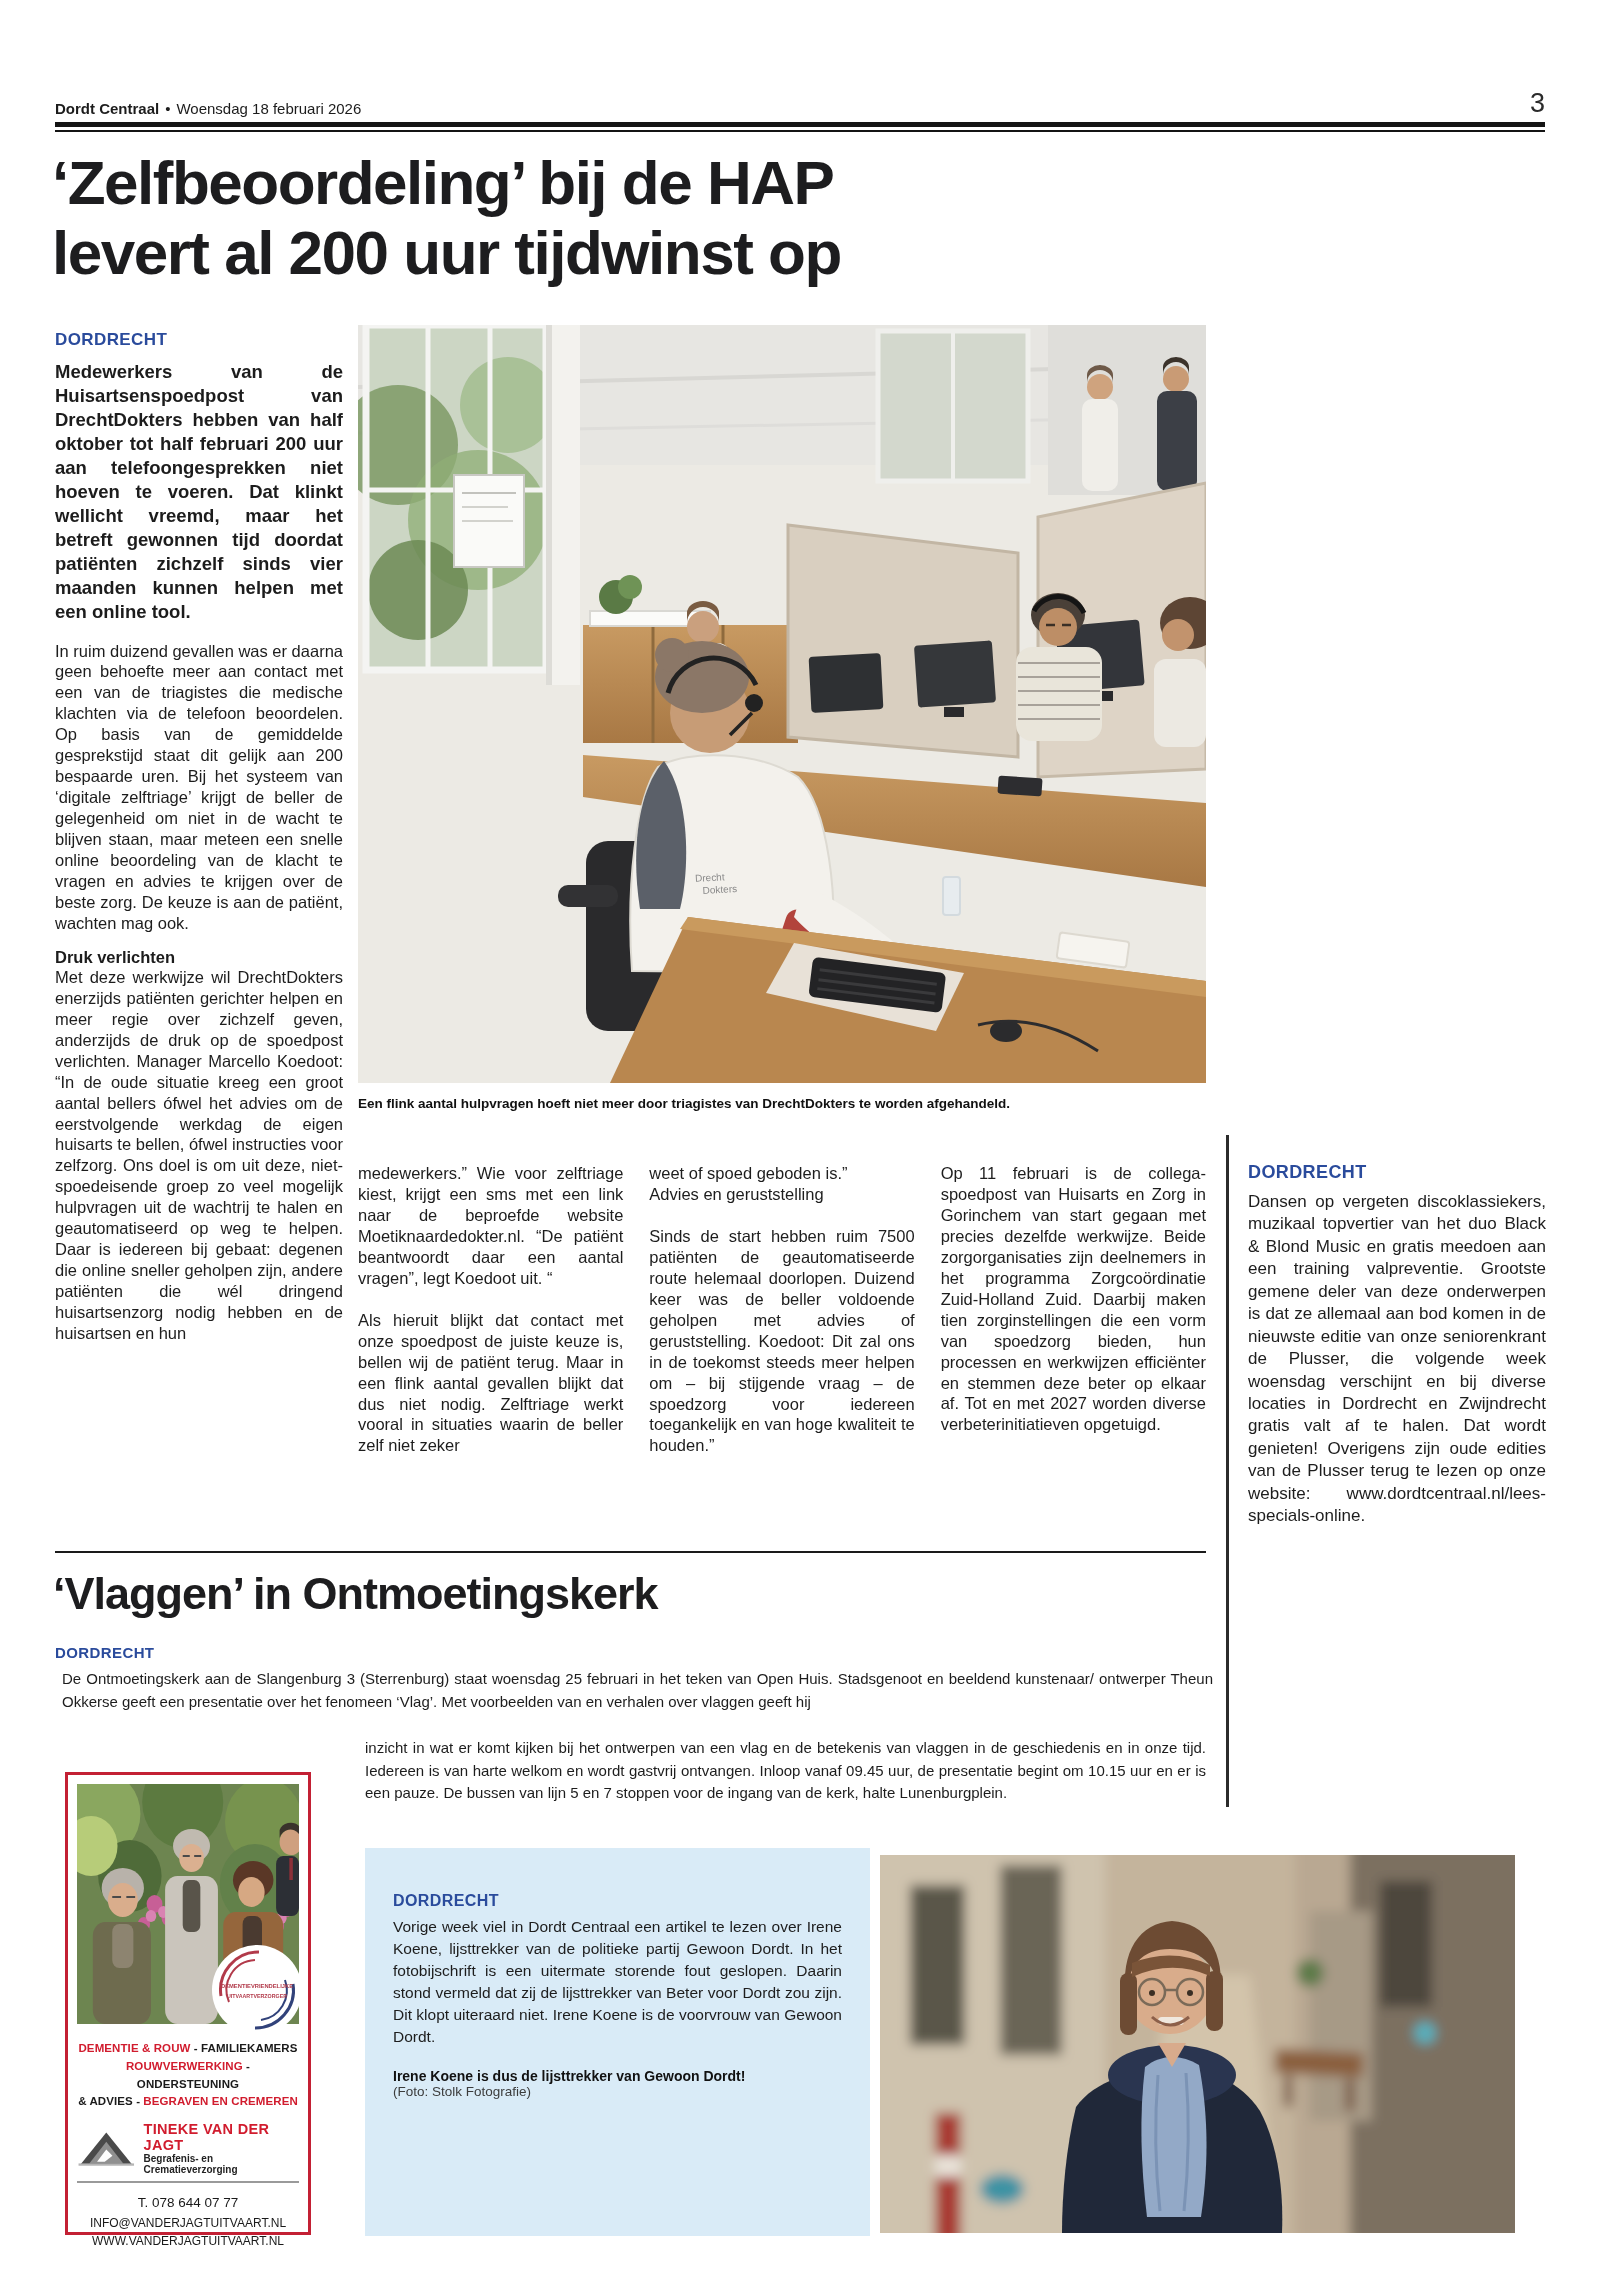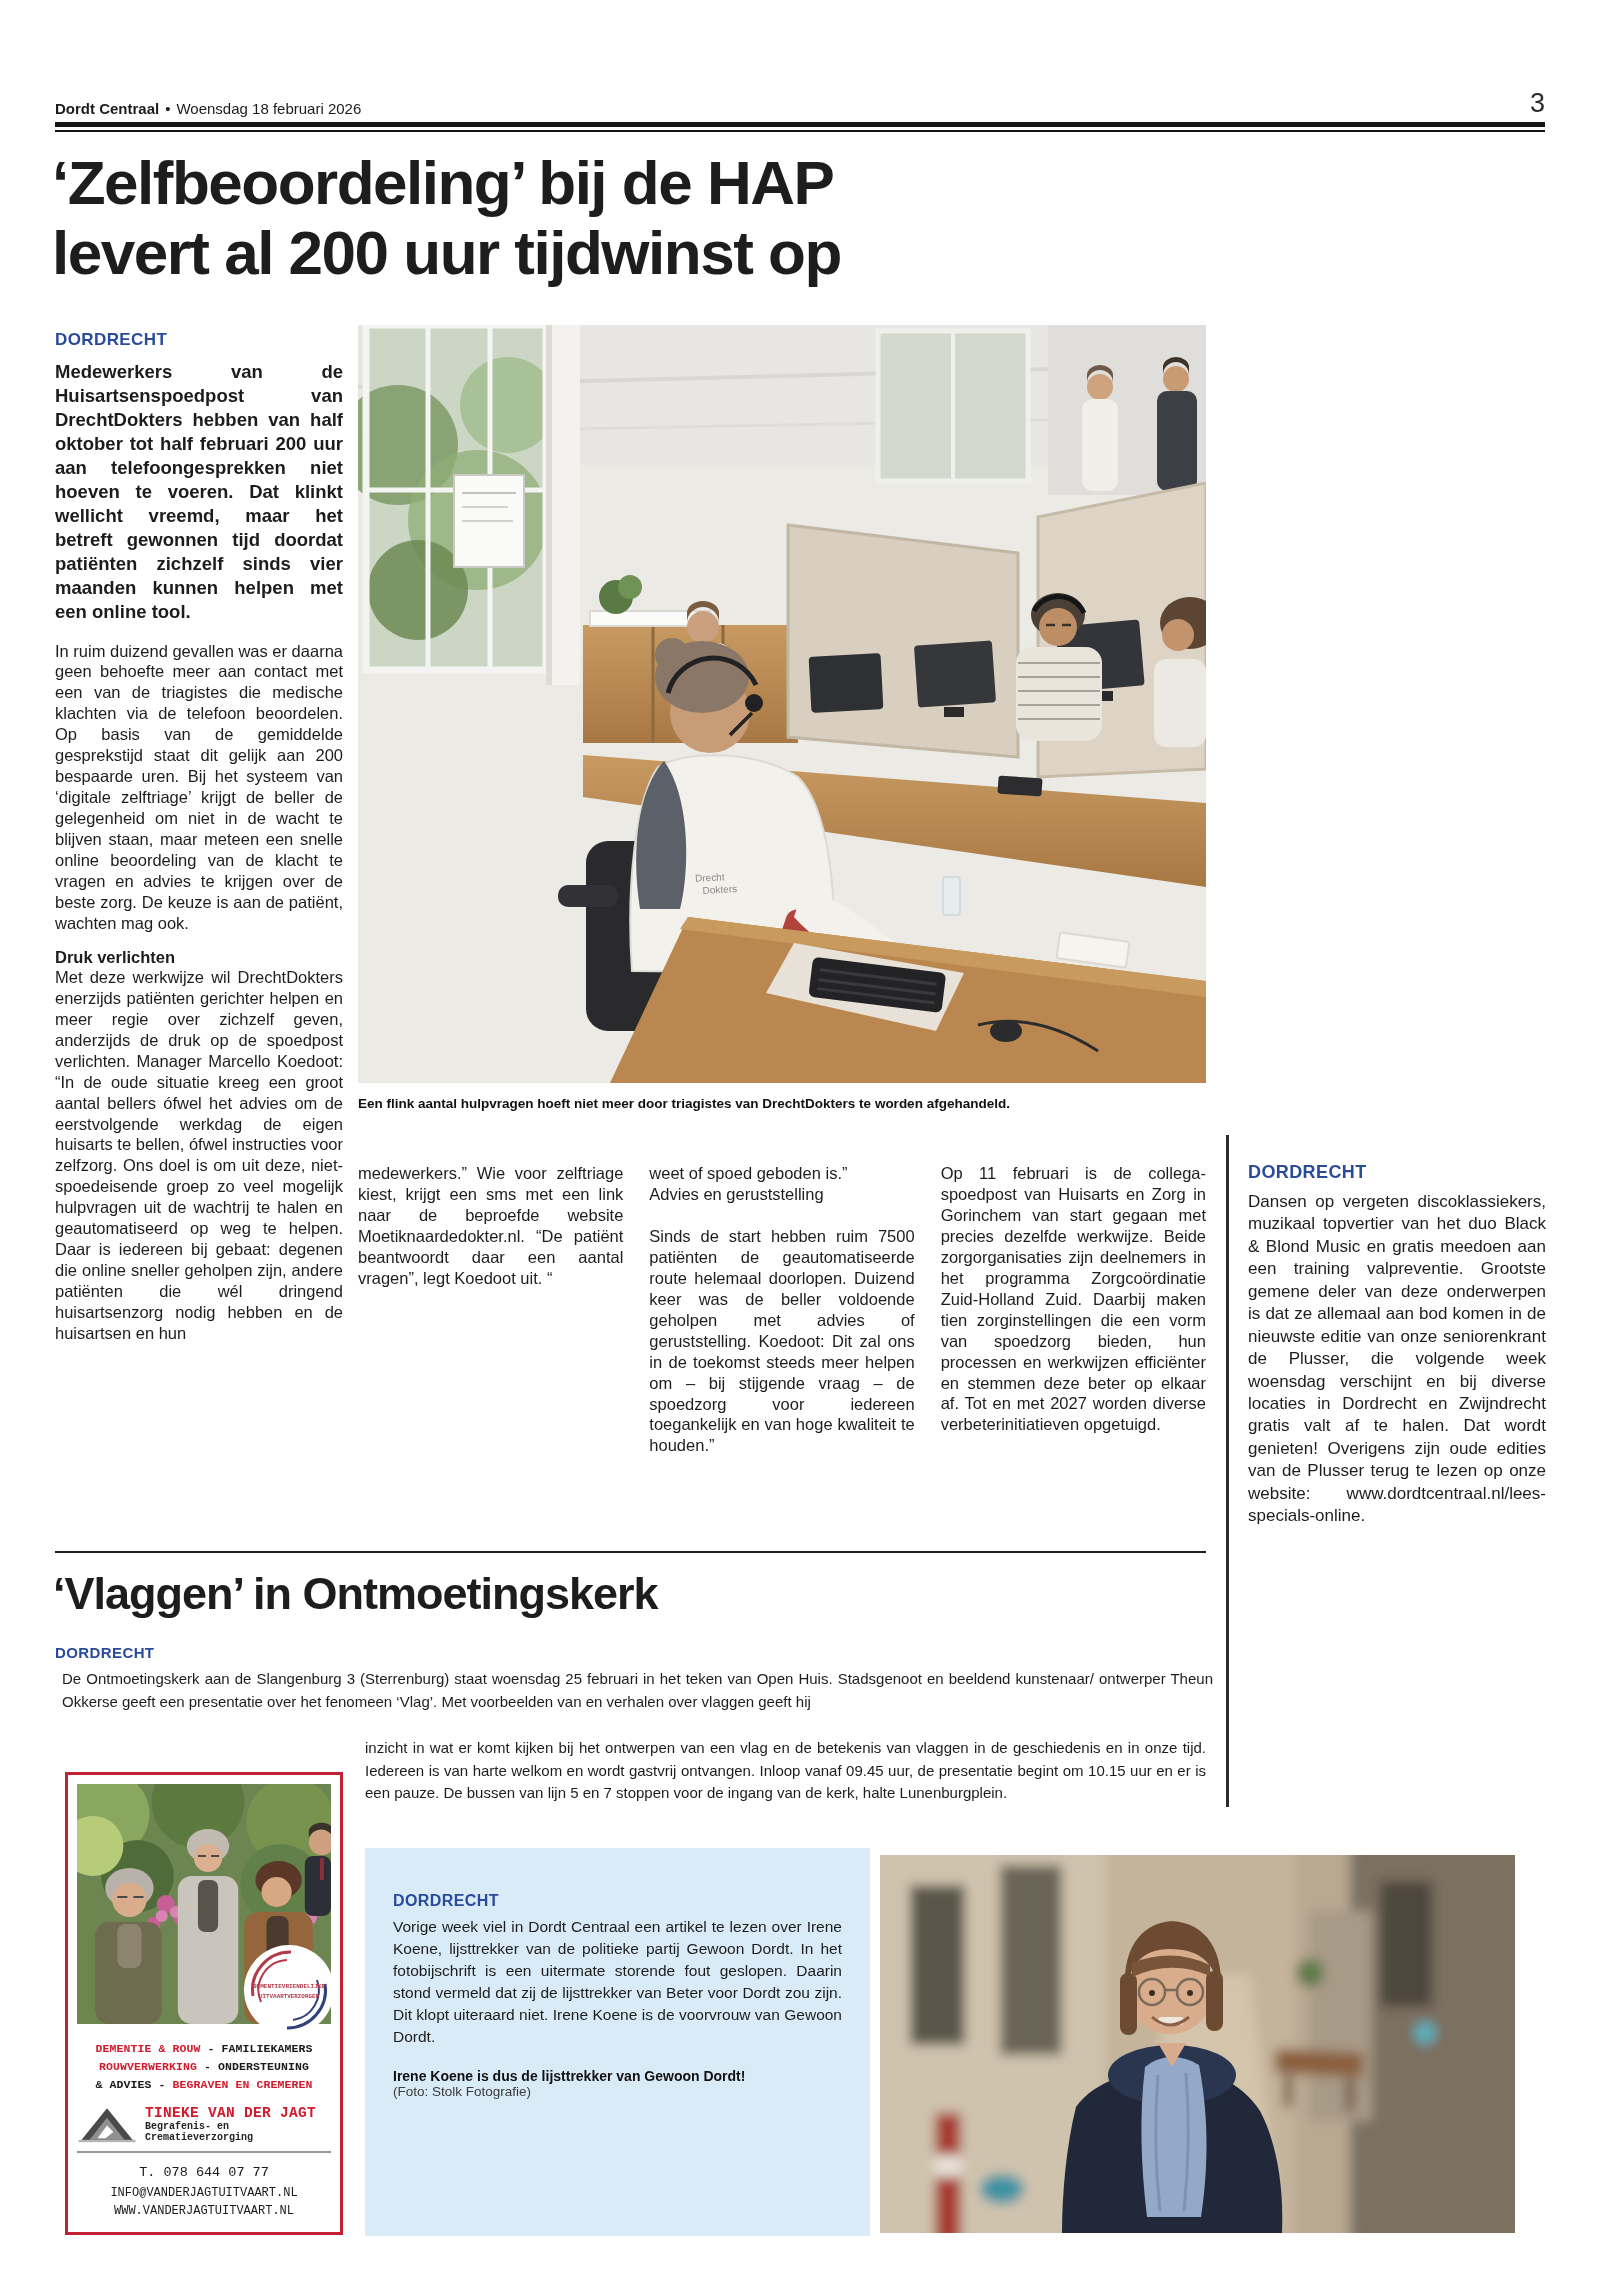--- a/index.html
+++ b/index.html
@@ -48,22 +48,22 @@
   
   .section-rule{left:55px;top:1551px;width:1151px;height:2px;background:#1a1a1a;}
   .vlaggen-headline{left:53px;top:1568px;width:1150px;font-size:45px;font-weight:800;
     letter-spacing:-1px;color:#1d1d1f;}
   .vlaggen-dateline{left:55px;top:1644px;font-size:15px;}
   .vlaggen-intro{left:62px;top:1668px;width:1151px;font-size:15px;line-height:1.5;
     text-align:justify;color:#1d1d1d;}
   .vlaggen-rest{left:365px;top:1737px;width:841px;font-size:15px;line-height:1.5;
     text-align:justify;color:#1d1d1d;}
   
-  .ad-box{left:65px;top:1772px;width:278px;height:463px;border:3px solid #c32034;
-    box-sizing:border-box;padding:9px;background:#fff;font-family:Liberation Mono, monospace;}
+  .ad-box{left:65px;top:1772px;width:246px;height:463px;border:3px solid #c32034;
+    box-sizing:border-box;padding:9px;background:#fff;}
   .ad-photo{position:relative;width:100%;height:240px;background:#6d8550;}
   .ad-photo svg{display:block;width:100%;height:100%;}
   .ad-badge{position:absolute;right:-4px;bottom:-12px;width:92px;height:92px;}
   .ad-services{margin-top:16px;text-align:center;font-size:11.5px;font-weight:bold;
     line-height:1.55;color:#1a1a1a;letter-spacing:.1px;}
   .ad-red{color:#d11c2e;}
   .ad-logo-row{margin-top:10px;display:flex;align-items:center;justify-content:center;gap:8px;
     padding-bottom:6px;border-bottom:2px solid #9a9a9a;}
   .ad-brand{color:#d11c2e;font-weight:bold;font-size:14.5px;letter-spacing:.3px;}
   .ad-brand-sub{color:#222;font-weight:bold;font-size:10px;}
@@ -228,20 +228,21 @@
       <rect x="585" y="552" width="17" height="38" rx="3" fill="#e7edf2" opacity=".85" stroke="#cfd8de" stroke-width="2"></rect>
       <rect x="700" y="612" width="70" height="26" rx="3" fill="#f6f4ef" transform="rotate(8 735 625)" stroke="#ddd9d0" stroke-width="2"></rect>
       <path d="M620 700 C660 690 700 700 740 726" stroke="#2c2c2e" stroke-width="3" fill="none"></path>
     </svg>
   </div>
   <div class="abs photo-caption">Een flink aantal hulpvragen hoeft niet meer door triagistes van DrechtDokters te worden afgehandeld.</div>
 
   <div class="abs cols-row">
     <div class="col">
       <div class="bodytext">medewerkers.” Wie voor zelftriage kiest, krijgt een sms met een link naar de beproefde website Moetiknaardedokter.nl. “De patiënt beantwoordt daar een aantal vragen”, legt Koedoot uit. “</div>
+      <div class="bodytext">Als hieruit blijkt dat contact met onze spoedpost de juiste keuze is, bellen wij de patiënt terug. Maar in een flink aantal gevallen blijkt dat dus niet nodig. Zelftriage werkt vooral in situaties waarin de beller zelf niet zeker</div>
     </div>
     <div class="col">
       <div class="plainline">weet of spoed geboden is.”</div>
       <div class="plainline">Advies en geruststelling</div>
       <div class="bodytext" style="margin-top:21px;">Sinds de start hebben ruim 7500 patiënten de geautomatiseerde route helemaal doorlopen. Duizend keer was de beller voldoende geholpen met advies of geruststelling. Koedoot: Dit zal ons in de toekomst steeds meer helpen om – bij stijgende vraag – de spoedzorg voor iedereen toegankelijk en van hoge kwaliteit te houden.”</div>
     </div>
     <div class="col">
       <div class="bodytext">Op 11 februari is de collega-spoedpost van Huisarts en Zorg in Gorinchem van start gegaan met precies dezelfde werkwijze. Beide zorgorganisaties zijn deelnemers in het programma Zorgcoördinatie Zuid-Holland Zuid. Daarbij maken tien zorginstellingen die een vorm van spoedzorg bieden, hun processen en werkwijzen efficiënter en stemmen deze beter op elkaar af. Tot en met 2027 worden diverse verbeterinitiatieven opgetuigd.</div>
     </div>
   </div>

